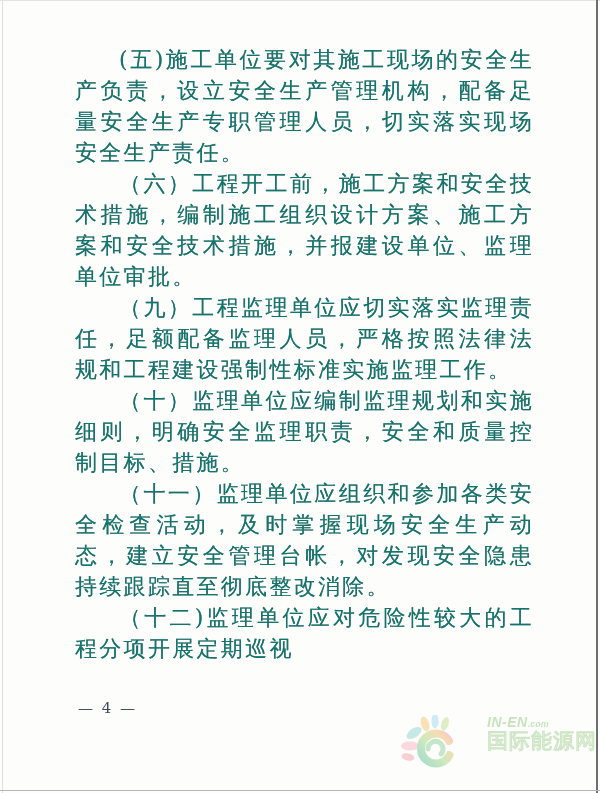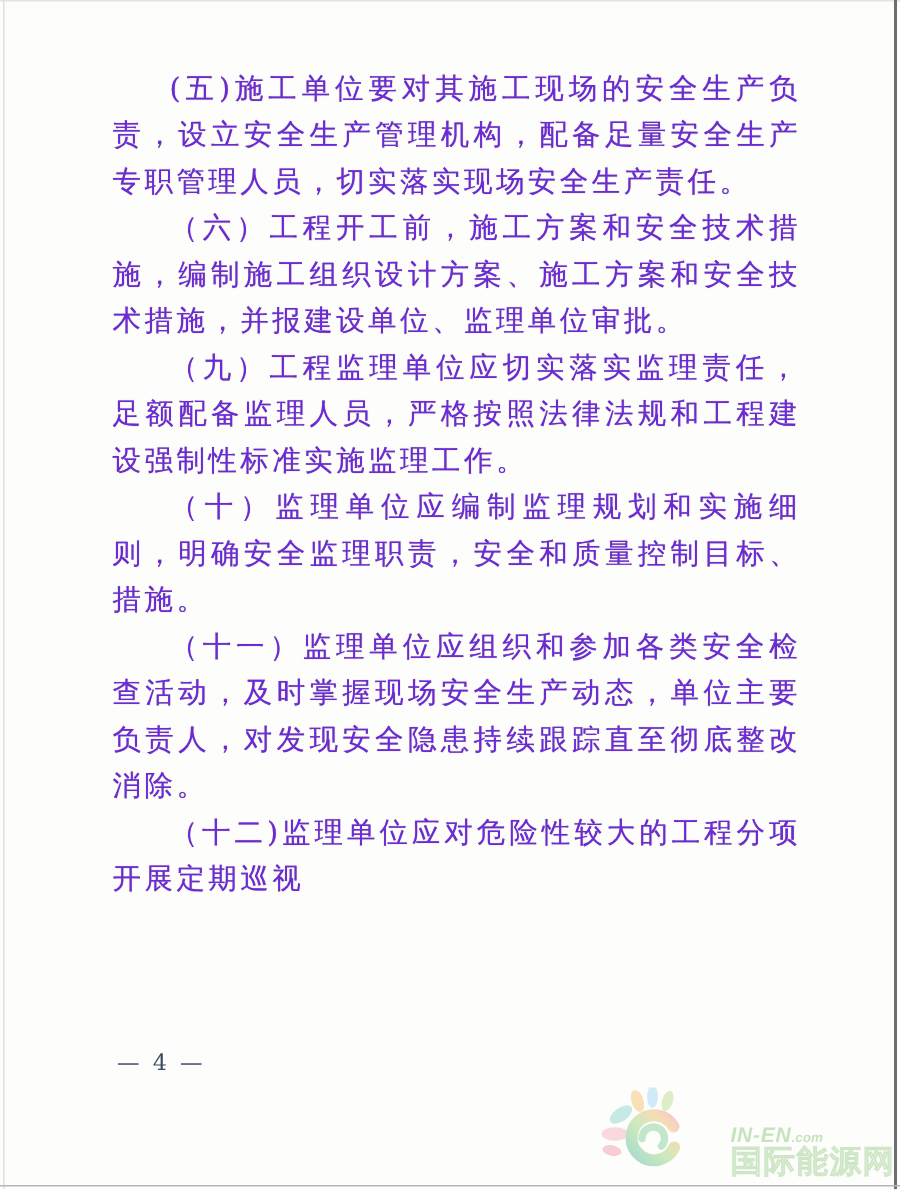--- a/index.html
+++ b/index.html
@@ -33,43 +33,43 @@
     background: #b5b5b5;
   }
   .content {
     position: absolute;
     left: 75px;
     right: 66px;
     top: 44px;
   }
   .doc-para {
     margin: 0;
-    font-size: 19px;
+    font-size: 22px;
     line-height: 31px;
     letter-spacing: 2.3px;
     text-align: justify;
     text-indent: 2em;
-    color: #6d28d9;
+    color: #0f766e;
     text-shadow: 0 0 0.6px rgba(40,40,46,0.55);
   }
   .page-num {
     position: absolute;
     left: 78px;
     top: 699px;
     font-size: 15px;
     letter-spacing: 2px;
     color: #3e4a63;
   }
   
   .watermark {
     position: absolute;
     right: 3px;
-    bottom: 8px;
+    bottom: 18px;
     display: flex;
-    align-items: flex-end;
+    align-items: flex-start;
     opacity: 0.55;
     gap: 34px;
   }
   .wm-icon { flex: 0 0 auto; margin-right: -6px; }
   .wm-text { display: flex; flex-direction: column; line-height: 1; }
   .wm-site {
     font-family: "Liberation Sans", sans-serif;
     font-weight: bold;
     font-style: italic;
     color: #9ccf8a;
@@ -106,21 +106,21 @@
       <p class="doc-para">(五)施工单位要对其施工现场的安全生产负责，设立安全生产管理机构，配备足量安全生产专职管理人员，切实落实现场安全生产责任。</p>
 
       <p class="doc-para">（六）工程开工前，施工方案和安全技术措施，编制施工组织设计方案、施工方案和安全技术措施，并报建设单位、监理单位审批。</p>
 
 
 
       <p class="doc-para">（九）工程监理单位应切实落实监理责任，足额配备监理人员，严格按照法律法规和工程建设强制性标准实施监理工作。</p>
 
       <p class="doc-para">（十）监理单位应编制监理规划和实施细则，明确安全监理职责，安全和质量控制目标、措施。</p>
 
-      <p class="doc-para">（十一）监理单位应组织和参加各类安全检查活动，及时掌握现场安全生产动态，单位主要负责人，对发现安全隐患持续跟踪直至彻底整改消除。</p>
+      <p class="doc-para">（十一）监理单位应组织和参加各类安全检查活动，及时掌握现场安全生产动态，建立安全管理台帐，对发现安全隐患持续跟踪直至彻底整改消除。</p>
 
       <p class="doc-para">（十二)监理单位应对危险性较大的工程分项开展定期巡视</p>
     </div>
 
   <div class="page-num">— 4 —</div>
 
   <div class="watermark">
     <span class="wm-icon">
       <svg width="62" height="56" viewBox="0 0 62 56" xmlns="http://www.w3.org/2000/svg">
         <defs>

